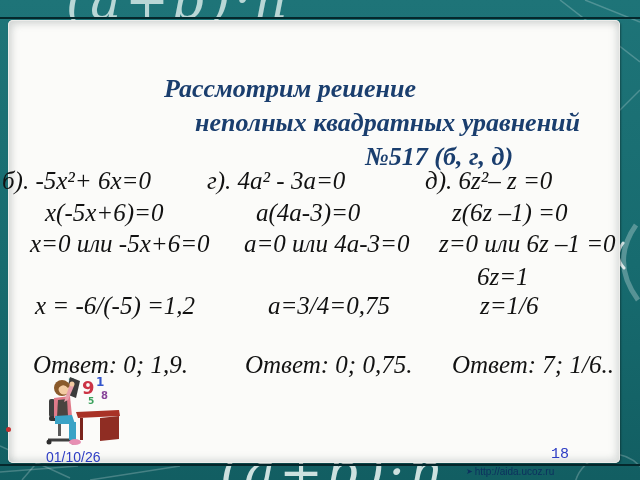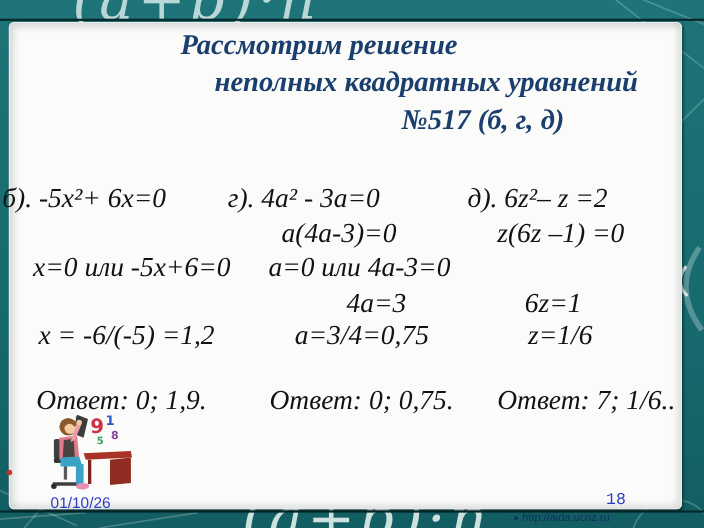--- a/index.html
+++ b/index.html
@@ -36,20 +36,21 @@
                inset 4px 4px 7px rgba(140,150,150,0.35),
                inset -4px -4px 7px rgba(140,150,150,0.28),
                1px 1px 2px rgba(0,0,0,0.35);
   }
   
   .ttl{
     position:absolute;z-index:3;
     font-style:italic;font-weight:bold;
     font-size:26px;color:#1a3e6e;
     white-space:nowrap;
+    margin-top:48px;
   }
   #title1{left:0;top:26px;width:580px;text-align:center;}
   #title2{left:0;top:60px;width:580px;text-align:right;}
   #title3{left:365px;top:94px;}
   .mline{
     position:absolute;z-index:3;
     font-style:italic;font-size:25px;color:#121212;
     white-space:nowrap;
     text-align:right;
   }
@@ -113,33 +114,34 @@
   <div id="line-top" class="hline"></div>
   <div id="line-bottom" class="hline"></div>
 
   <div id="slide"></div>
 
   <div id="title1" class="ttl">Рассмотрим решение</div>
   <div id="title2" class="ttl">неполных квадратных уравнений</div>
   <div id="title3" class="ttl">№517 (б, г, д)</div>
 
   <div class="mline r1 c1">б). -5x²+ 6x=0</div>
+  <div class="mline r2 c1">x(-5x+6)=0</div>
   <div class="mline r3 c1">x=0 или -5x+6=0</div>
   <div class="mline r5 c1">x = -6/(-5) =1,2</div>
   <div class="mline r6 c1">Ответ: 0; 1,9.</div>
 
   <div class="mline r1 c2">г). 4a² - 3a=0</div>
   <div class="mline r2 c2">a(4a-3)=0</div>
   <div class="mline r3 c2">a=0 или 4a-3=0</div>
-  <div class="mline r4 c2">4a=3</div>
   <div class="mline r5 c2">a=3/4=0,75</div>
   <div class="mline r6 c2">Ответ: 0; 0,75.</div>
 
-  <div class="mline r1 c3">д). 6z²– z =2</div>
+  <div class="mline r1 c3">д). 6z²– z =0</div>
   <div class="mline r2 c3">z(6z –1) =0</div>
+  <div class="mline r3 c3">z=0 или 6z –1 =0</div>
   <div class="mline r4 c3">6z=1</div>
   <div class="mline r5 c3">z=1/6</div>
   <div class="mline r6 c3">Ответ: 7; 1/6..</div>
 
   <svg id="clipart" viewBox="0 0 82 82">
 
     <text x="28" y="14" font-size="11" font-weight="bold" fill="#2aa198" font-family="DejaVu Sans,sans-serif">2</text>
     <text x="42" y="22" font-size="18" font-weight="bold" fill="#cc3344" font-family="DejaVu Sans,sans-serif">9</text>
     <text x="56" y="14" font-size="12" font-weight="bold" fill="#3355cc" font-family="DejaVu Sans,sans-serif">1</text>
     <text x="61" y="27" font-size="10" font-weight="bold" fill="#884499" font-family="DejaVu Sans,sans-serif">8</text>

